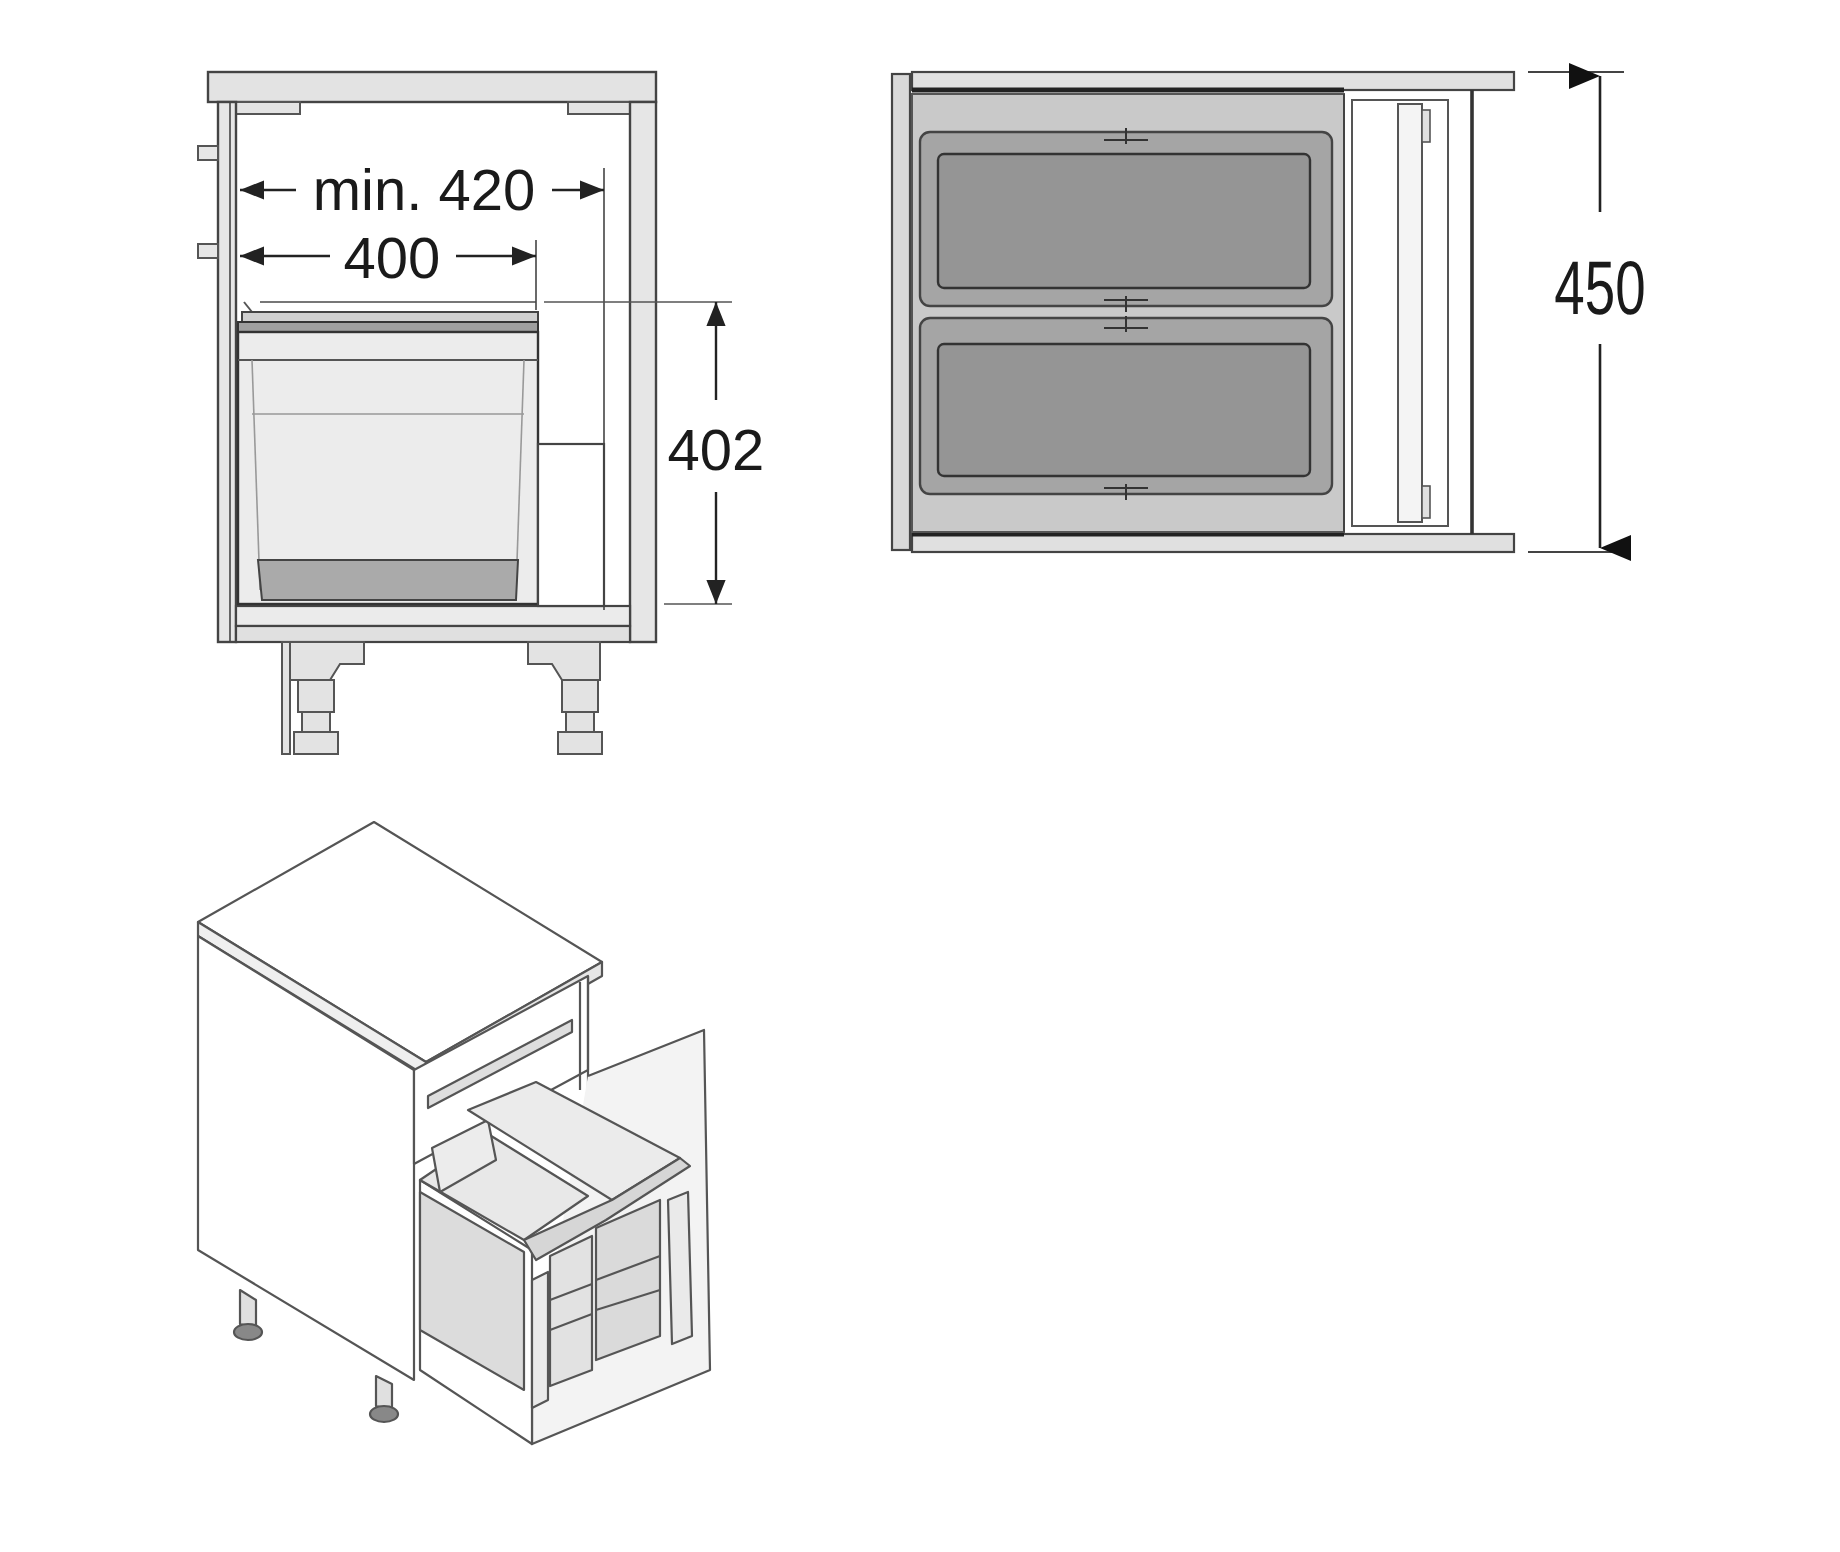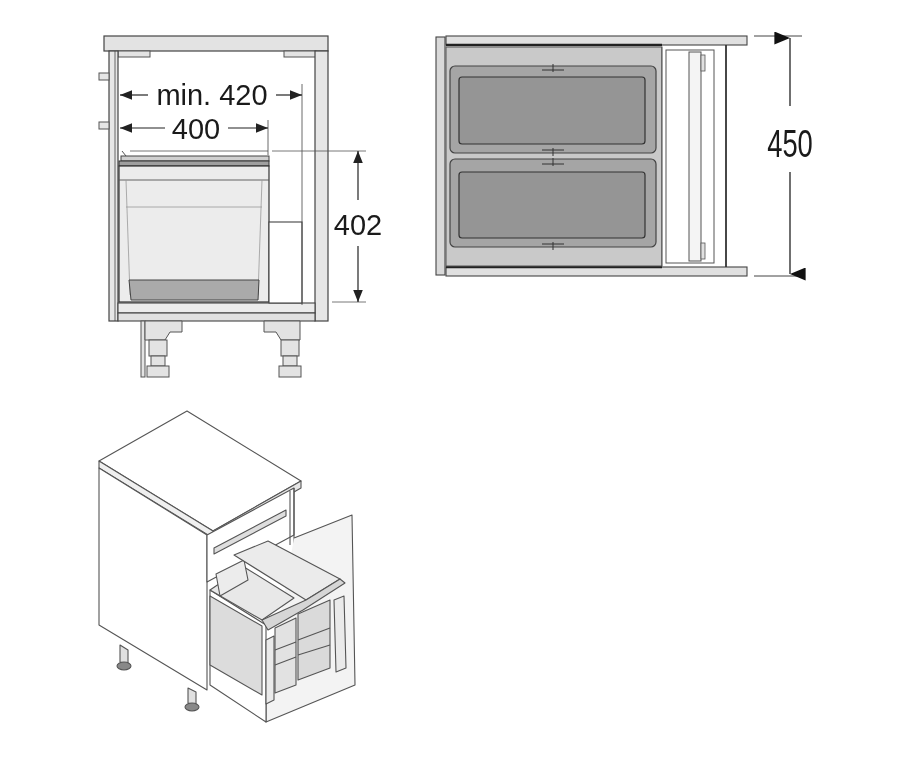--- a/index.html
+++ b/index.html
@@ -1,19 +1,19 @@
 <!DOCTYPE html>
 <html><head>
 <meta charset="utf-8">
 <style>
   html, body { margin: 0; padding: 0; background: #ffffff; }
   body { width: 920px; height: 776px; position: relative; overflow: hidden; font-family: "Liberation Sans", sans-serif; }
   .view { position: absolute; }
   #front-view { left: 0; top: 0; width: 420px; height: 390px; }
-  #top-view { left: 414px; top: 0; width: 480px; height: 300px; }
+  #top-view { left: 424px; top: 0; width: 480px; height: 300px; }
   #iso-view { left: 80px; top: 395px; width: 300px; height: 340px; }
   svg { display: block; }
   .dim-text { font-family: "Liberation Sans", sans-serif; fill: #1a1a1a; }
   .dim-narrow { font-family: "Liberation Sans", sans-serif; fill: #1a1a1a; }
 </style>
 </head>
 <body>
 
 <div class="view" id="front-view">
   <svg width="420" height="390" viewBox="0 0 420 390">

